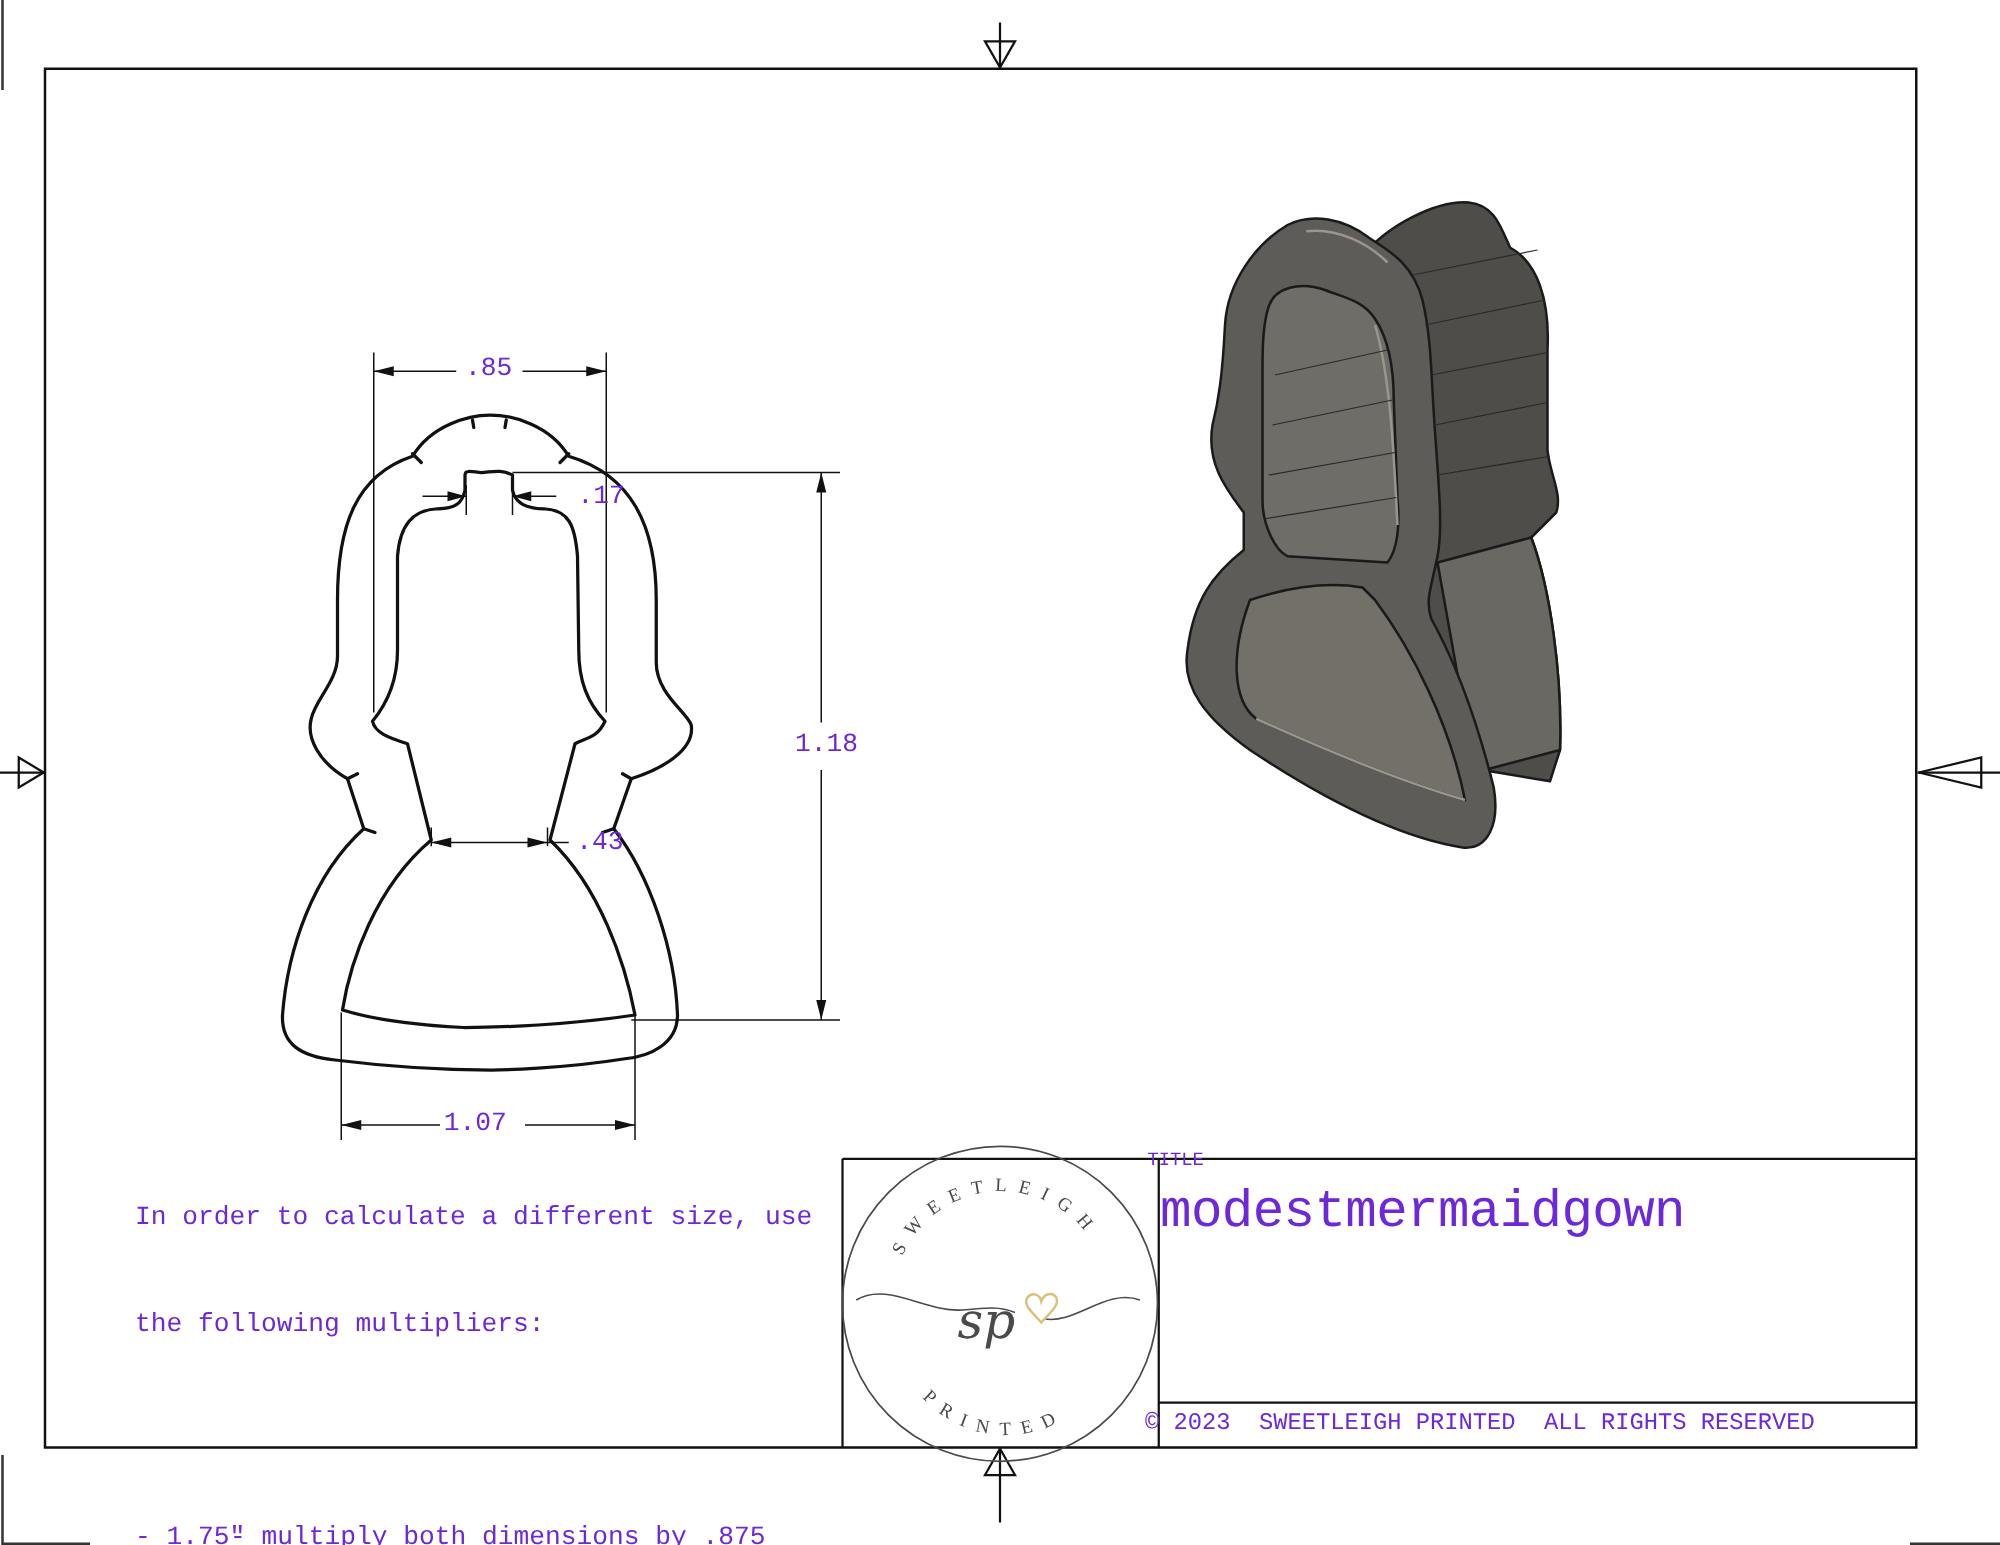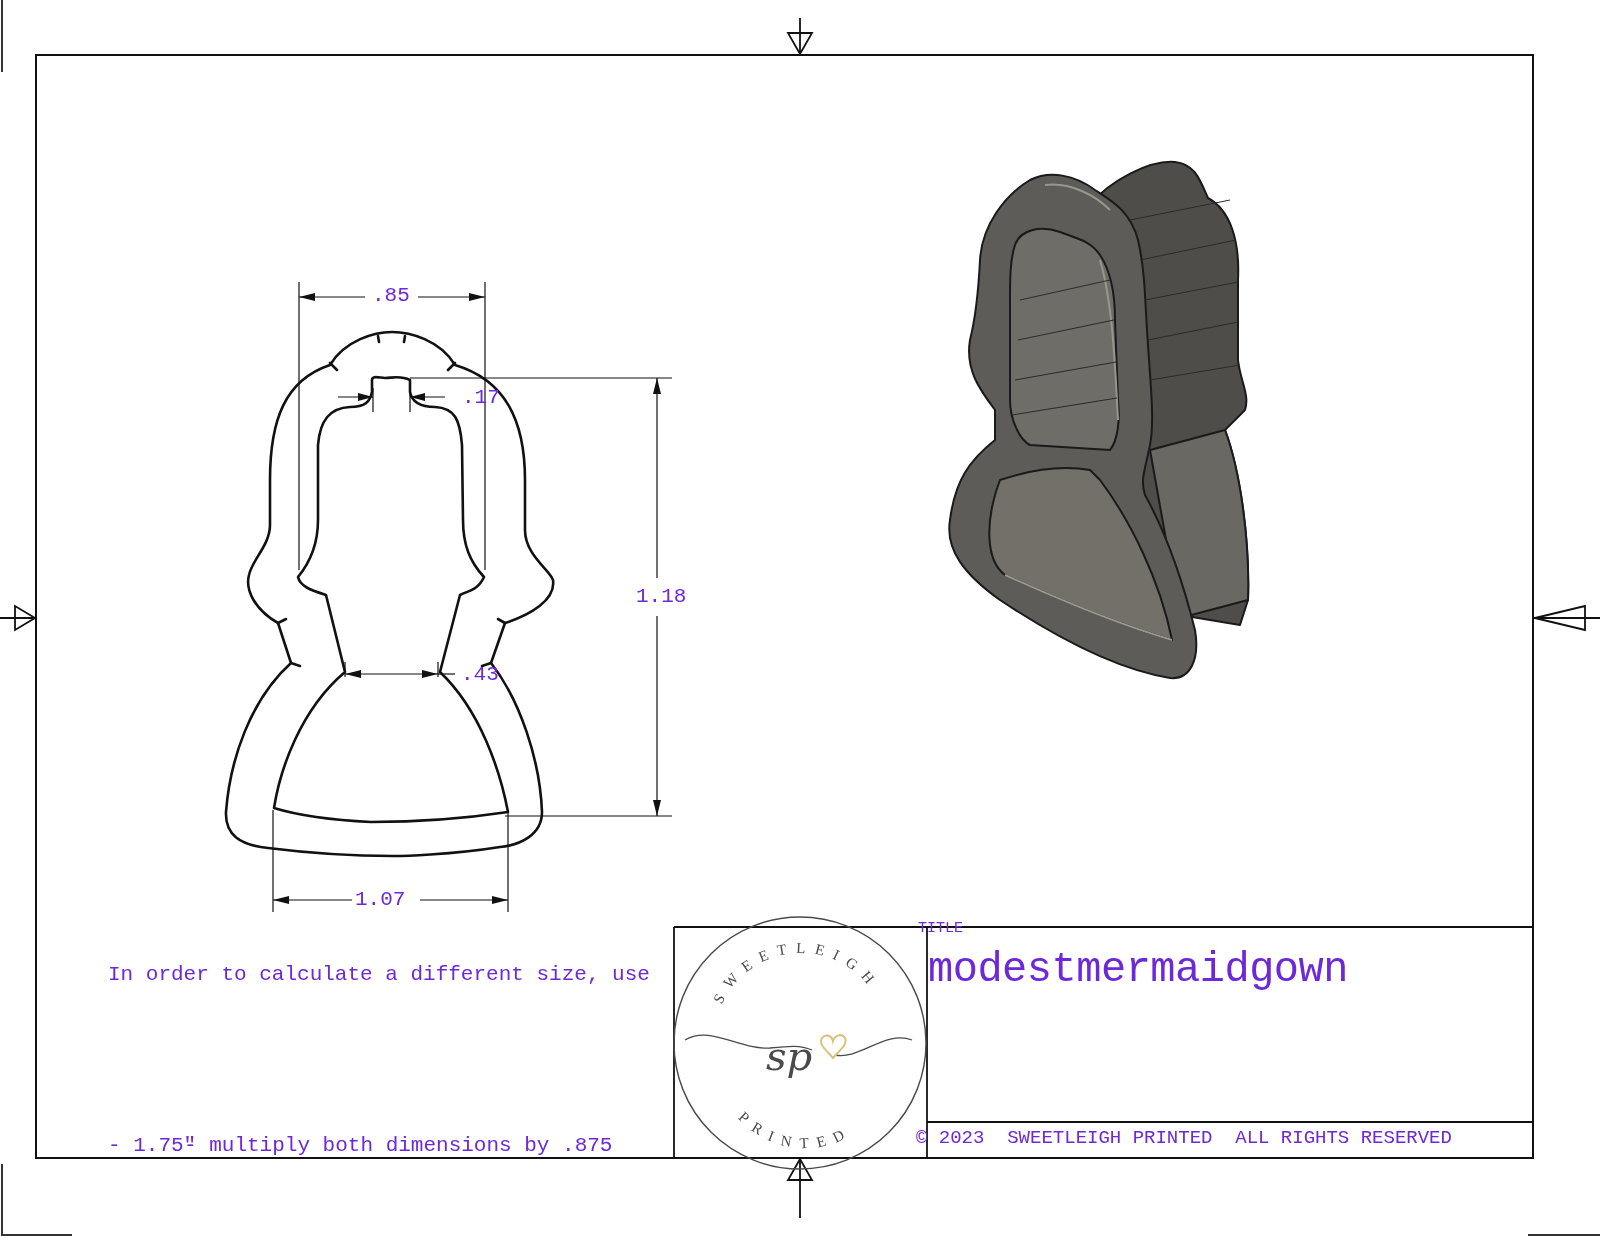--- a/index.html
+++ b/index.html
@@ -198,20 +198,21 @@
 </svg>
 
 <div class="txt dim" style="left:369px; top:285px;">.85</div>
 <div class="txt dim" style="left:446px; top:387px; background:transparent;margin-left:13px;">.17</div>
 <div class="txt dim" style="left:633px; top:586px;">1.18</div>
 <div class="txt dim" style="left:458px; top:664px; background:transparent;">.43</div>
 <div class="txt dim" style="left:352px; top:889px;">1.07</div>
 
 <div class="txt notes">
   <div>In order to calculate a different size, use</div>
+  <div>the following multipliers:</div>
   <div style="height:28px"></div>
   <div class="row"><span class="size">- 1.75"</span><span>- multiply both dimensions by .875</span></div>
   
   
   
   
   
 </div>
 
 <div class="txt tb-title-label">TITLE</div>

